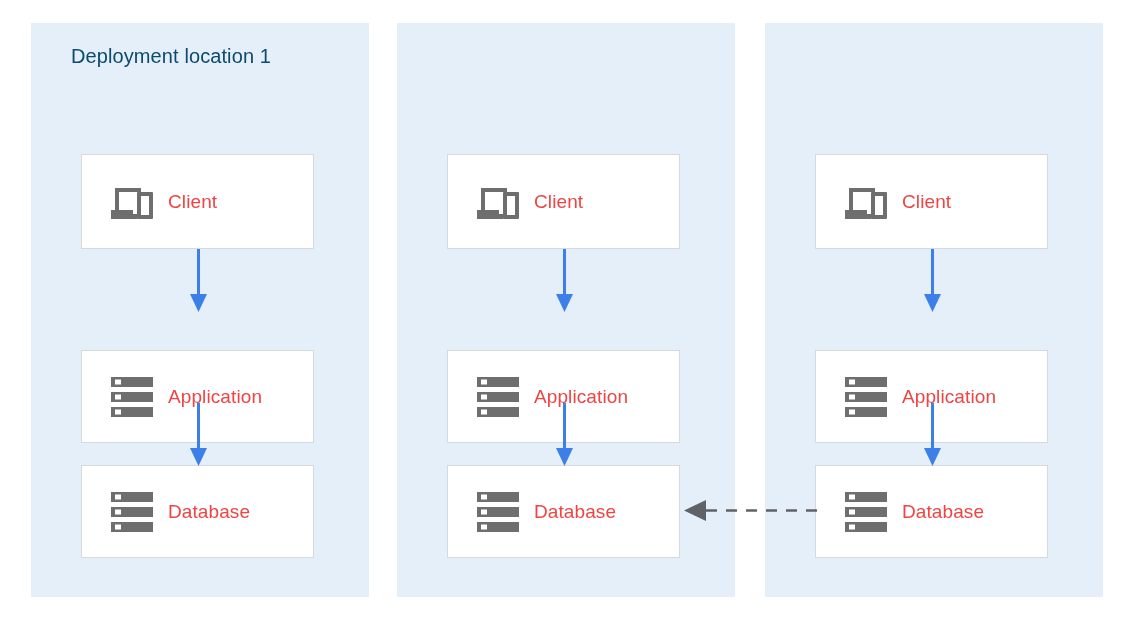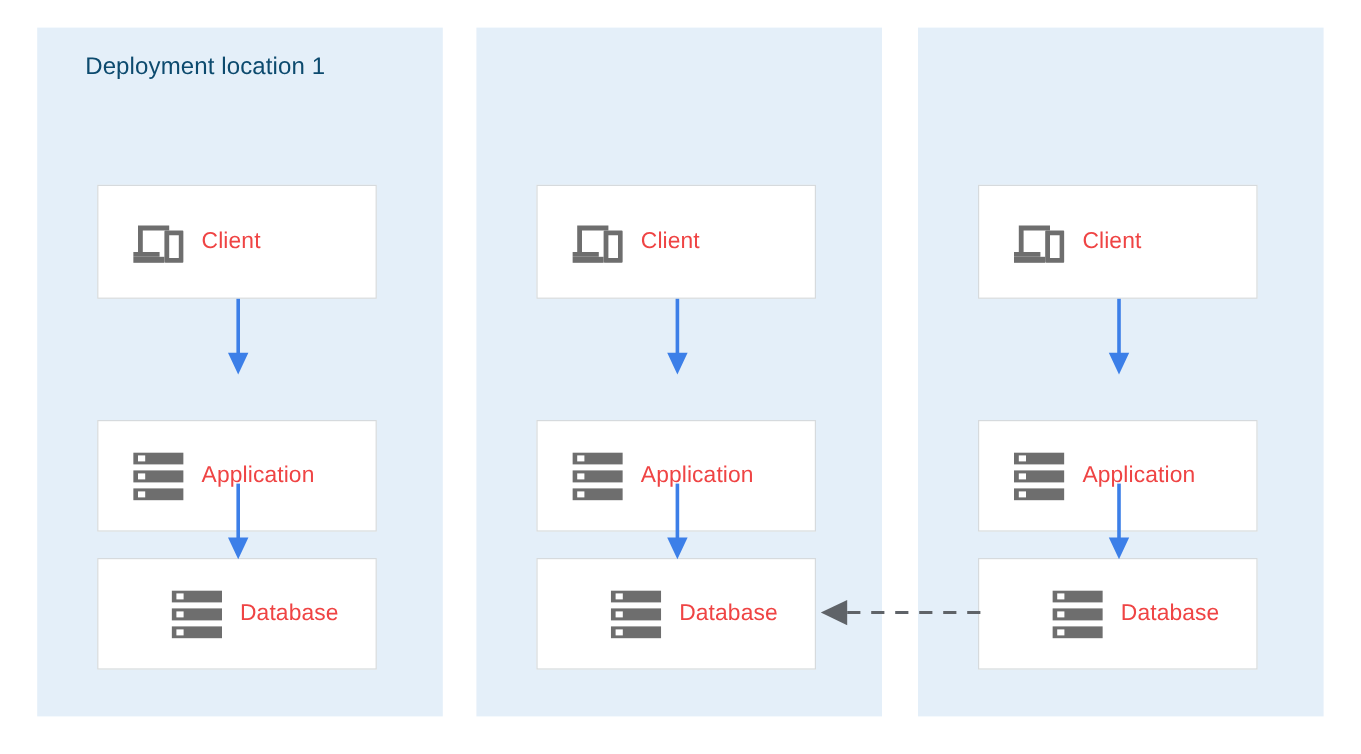--- a/index.html
+++ b/index.html
@@ -39,21 +39,21 @@
     left: 50px;
     width: 233px;
     background: #ffffff;
     border: 1px solid #d6dadd;
     box-sizing: border-box;
     display: flex;
     align-items: center;
   }
   .node-client    { top: 131px; height: 95px; }
   .node-app       { top: 287px; height: 93px; margin-top: 40px; }
-  .node-db        { top: 442px; height: 93px; padding-left: 32px; }
+  .node-db        { top: 442px; height: 93px; }
 
   .node-icon {
     width: 56px;
     margin-left: 22px;
     flex: 0 0 auto;
     display: flex;
     align-items: center;
     justify-content: center;
   }
   .node-label {

